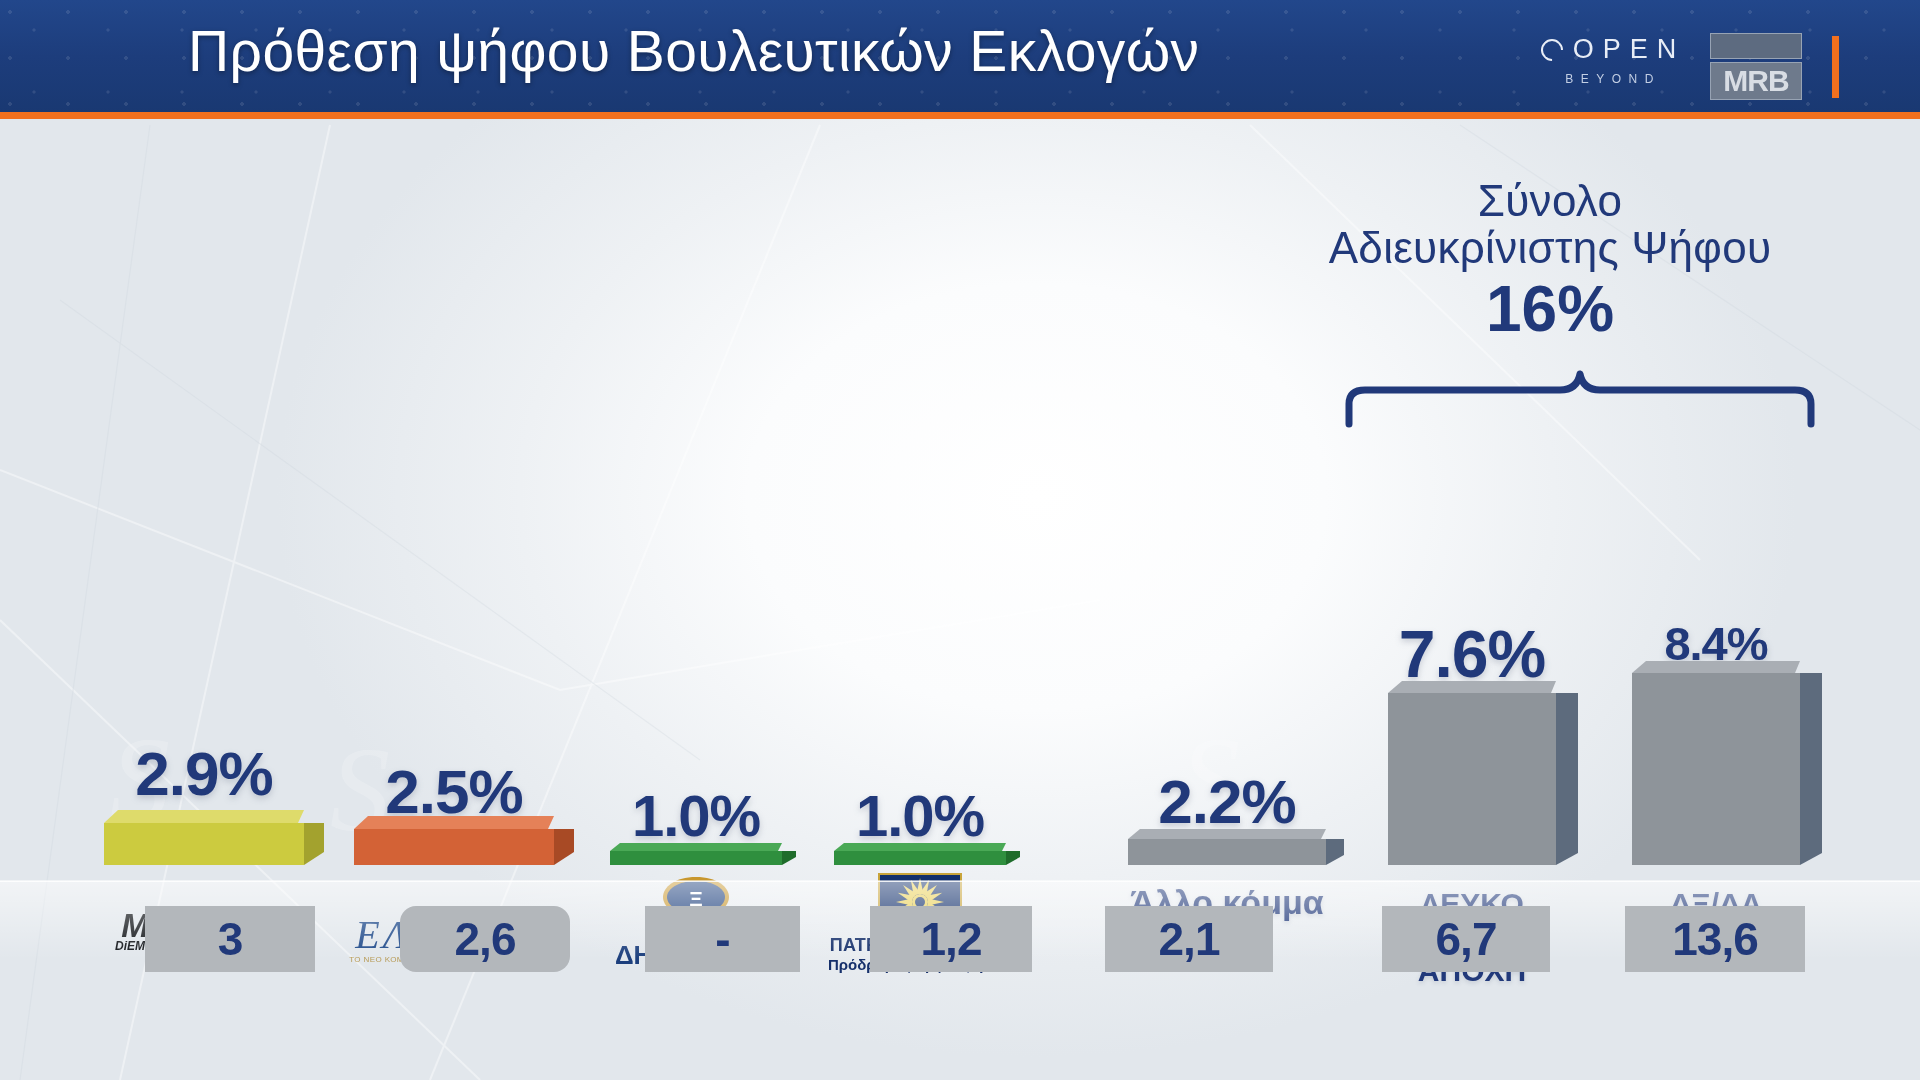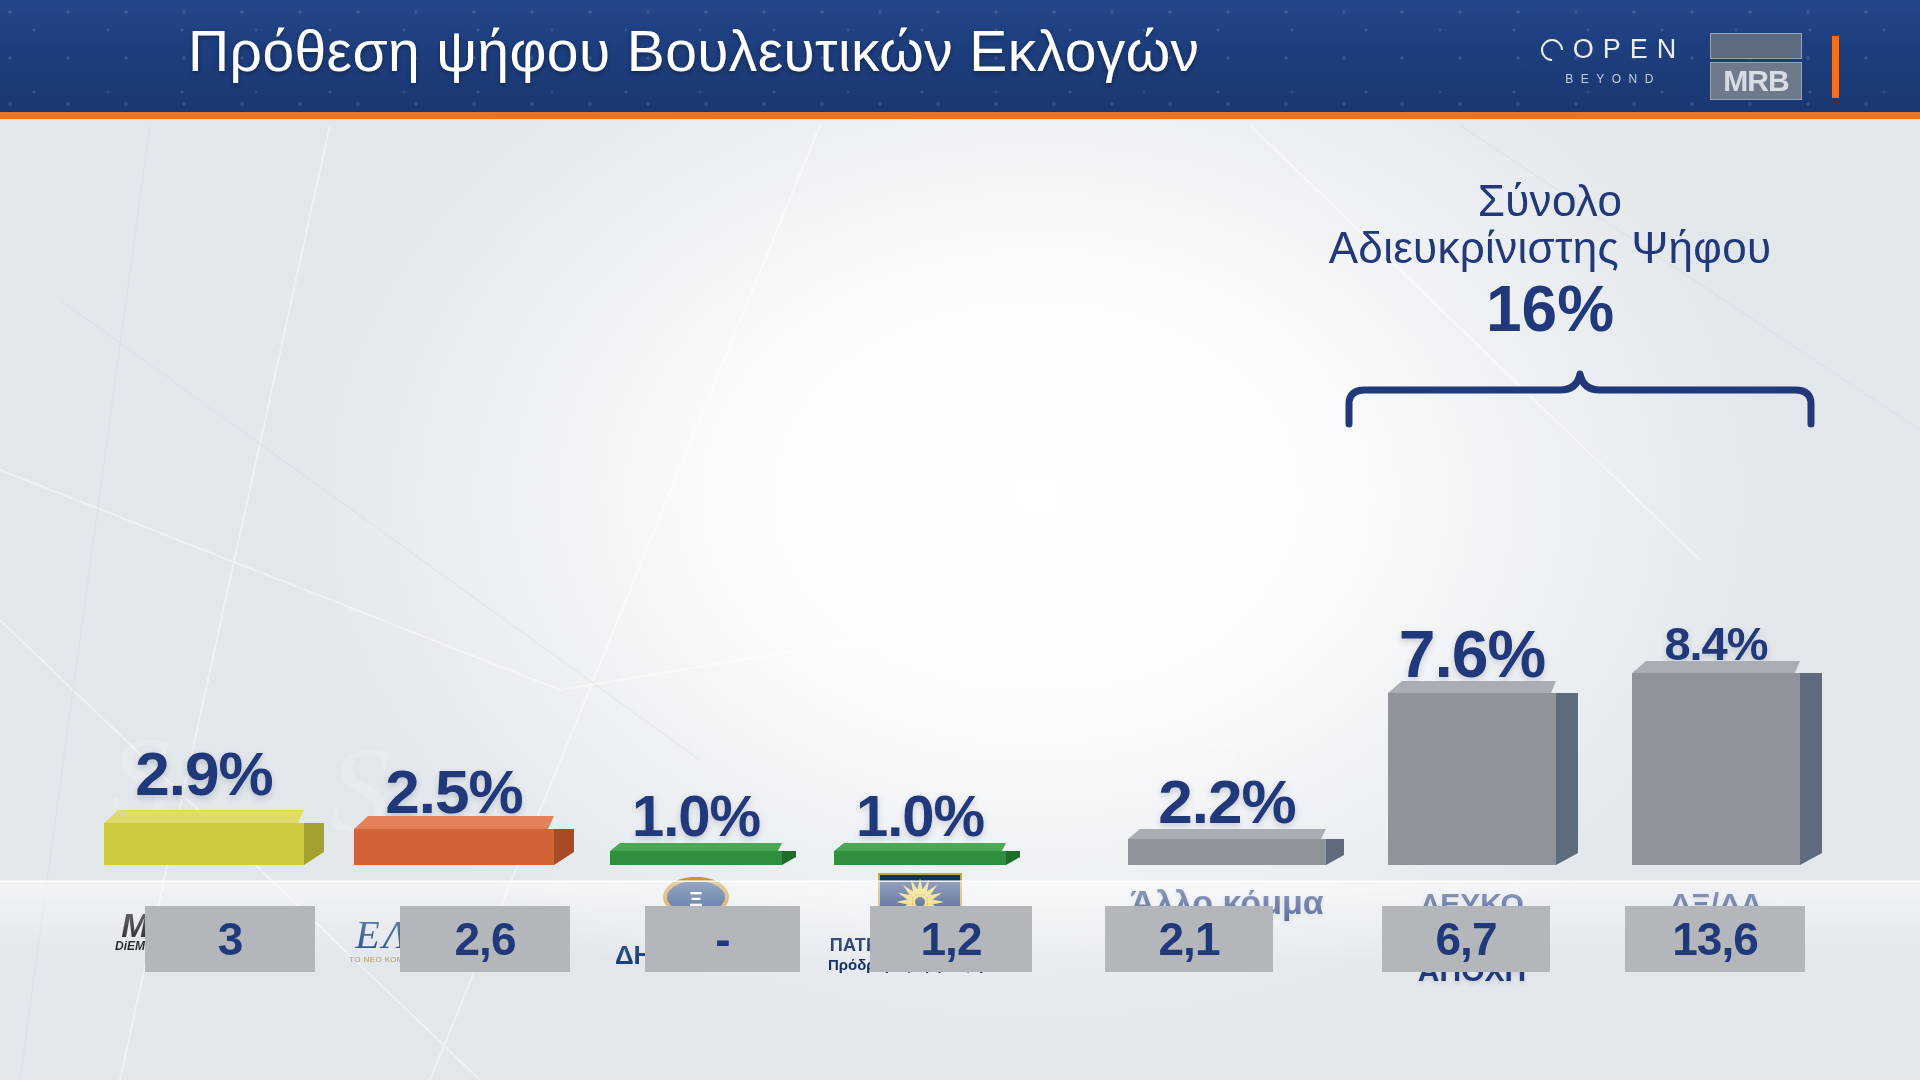--- a/index.html
+++ b/index.html
@@ -350,21 +350,21 @@
     </div>
 
     <div id="baseline"></div>
     <div id="reflect-band"></div>
   </div>
 
   <div id="chips">
     <div class="chip" style="left:145px;width:170px;">
       <span>3</span>
     </div>
-    <div class="chip" style="left:400px;width:170px;">
+    <div class="chip" style="left:400px;width:170px;border-radius:16px;">
       <span>2,6</span>
     </div>
     <div class="chip" style="left:645px;width:155px;">
       <span>-</span>
     </div>
     <div class="chip" style="left:870px;width:162px;">
       <span>1,2</span>
     </div>
     <div class="chip" style="left:1105px;width:168px;">
       <span>2,1</span>

